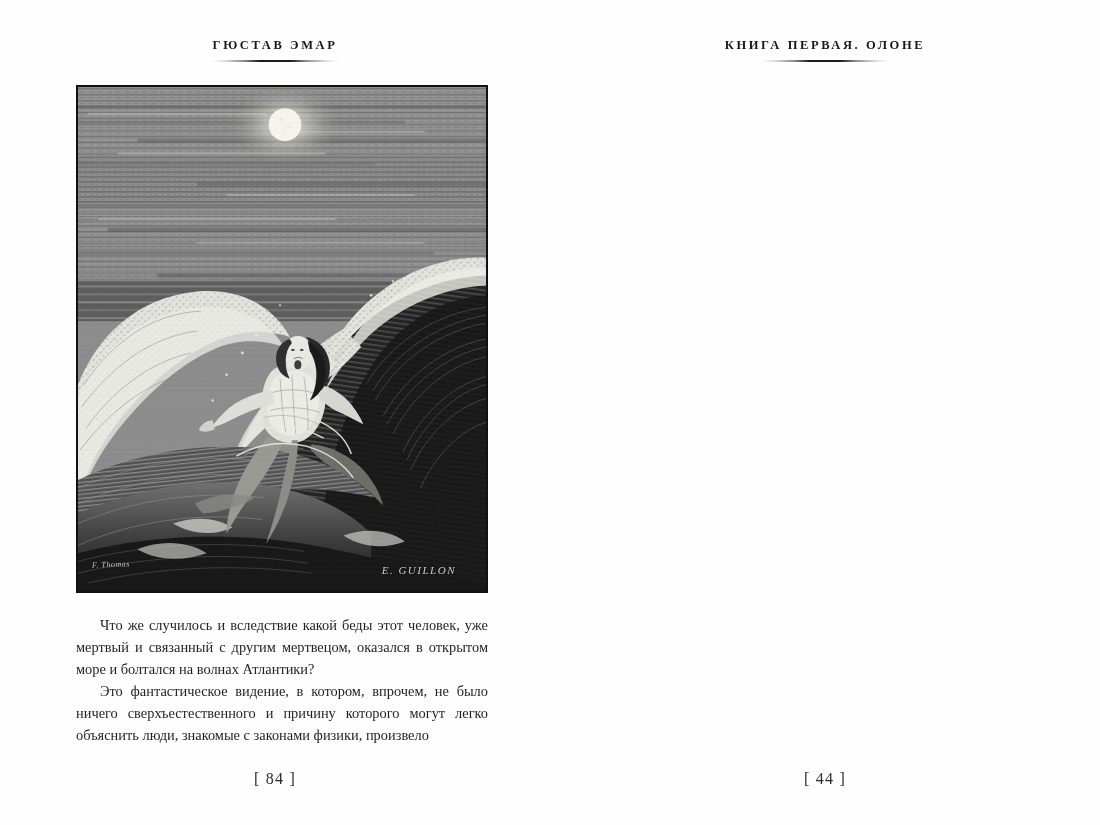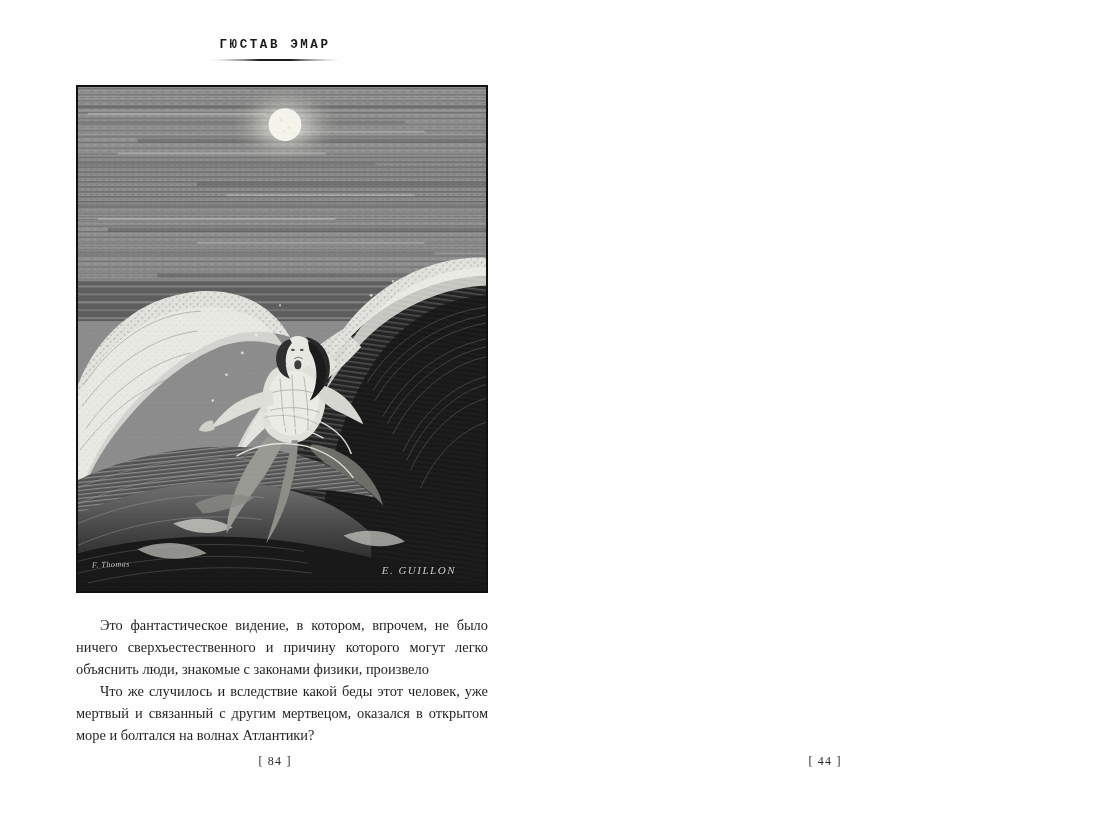--- a/index.html
+++ b/index.html
@@ -37,46 +37,46 @@
     left: 0;
     width: 100%;
     text-align: center;
   }
   .runhead-text {
     font-size: 12.5px;
     letter-spacing: 2.6px;
     font-weight: 700;
     color: #181818;
     text-transform: uppercase;
-    font-family: Liberation Mono, monospace;
+    font-family: Liberation Serif, serif;
     white-space: nowrap;
   }
   .runhead-rule {
     margin: 7px auto 0 auto;
     width: 128px;
     height: 2px;
     background: linear-gradient(to right,
         rgba(215,215,215,0) 0%,
         rgba(200,200,200,0.55) 10%,
         rgba(120,120,120,0.85) 26%,
         #1c1c1c 38%,
         #1c1c1c 62%,
         rgba(120,120,120,0.85) 74%,
         rgba(200,200,200,0.55) 90%,
         rgba(215,215,215,0) 100%);
   }
 
   
   .folio {
     position: absolute;
-    bottom: 56px;
+    bottom: 37px;
     left: 0;
     width: 100%;
     text-align: center;
-    font-size: 12px;
+    font-size: 16px;
     letter-spacing: 1.2px;
     color: #2a2a2a;
   }
 
   
   .col {
     position: absolute;
     font-size: 14.4px;
     line-height: 22.1px;
     text-align: justify;
@@ -375,26 +375,30 @@
             <rect x="0" y="0" width="412" height="508" fill="url(#skyHatch)" opacity="0.06"></rect>
           </g>
         </svg>
 
         <div class="sig sig-artist">F. Thomas</div>
         <div class="sig sig-engraver">E. GUILLON</div>
       </div>
     </div>
 
     <div class="col left-col">
+      <p>Что же случилось и вследствие какой беды этот человек, уже мертвый и связанный с другим мертвецом, оказался в открытом море и болтался на волнах Атлантики?</p>
       <p>Это фантастическое видение, в котором, впрочем, не было ничего сверхъестественного и причину которого могут легко объяснить люди, знакомые с законами физики, произвело</p>
-      <p>Что же случилось и вследствие какой беды этот человек, уже мертвый и связанный с другим мертвецом, оказался в открытом море и болтался на волнах Атлантики?</p>
     </div>
 
     <div class="folio">[ 84 ]</div>
   </div>
 
   <div class="page">
 
+    <div class="runhead">
+      <div class="runhead-text">КНИГА ПЕРВАЯ. ОЛОНЕ</div>
+      <div class="runhead-rule"></div>
+    </div>
 
     <div class="folio">[ 44 ]</div>
   </div>
 
 </div>
 
 </body></html>

